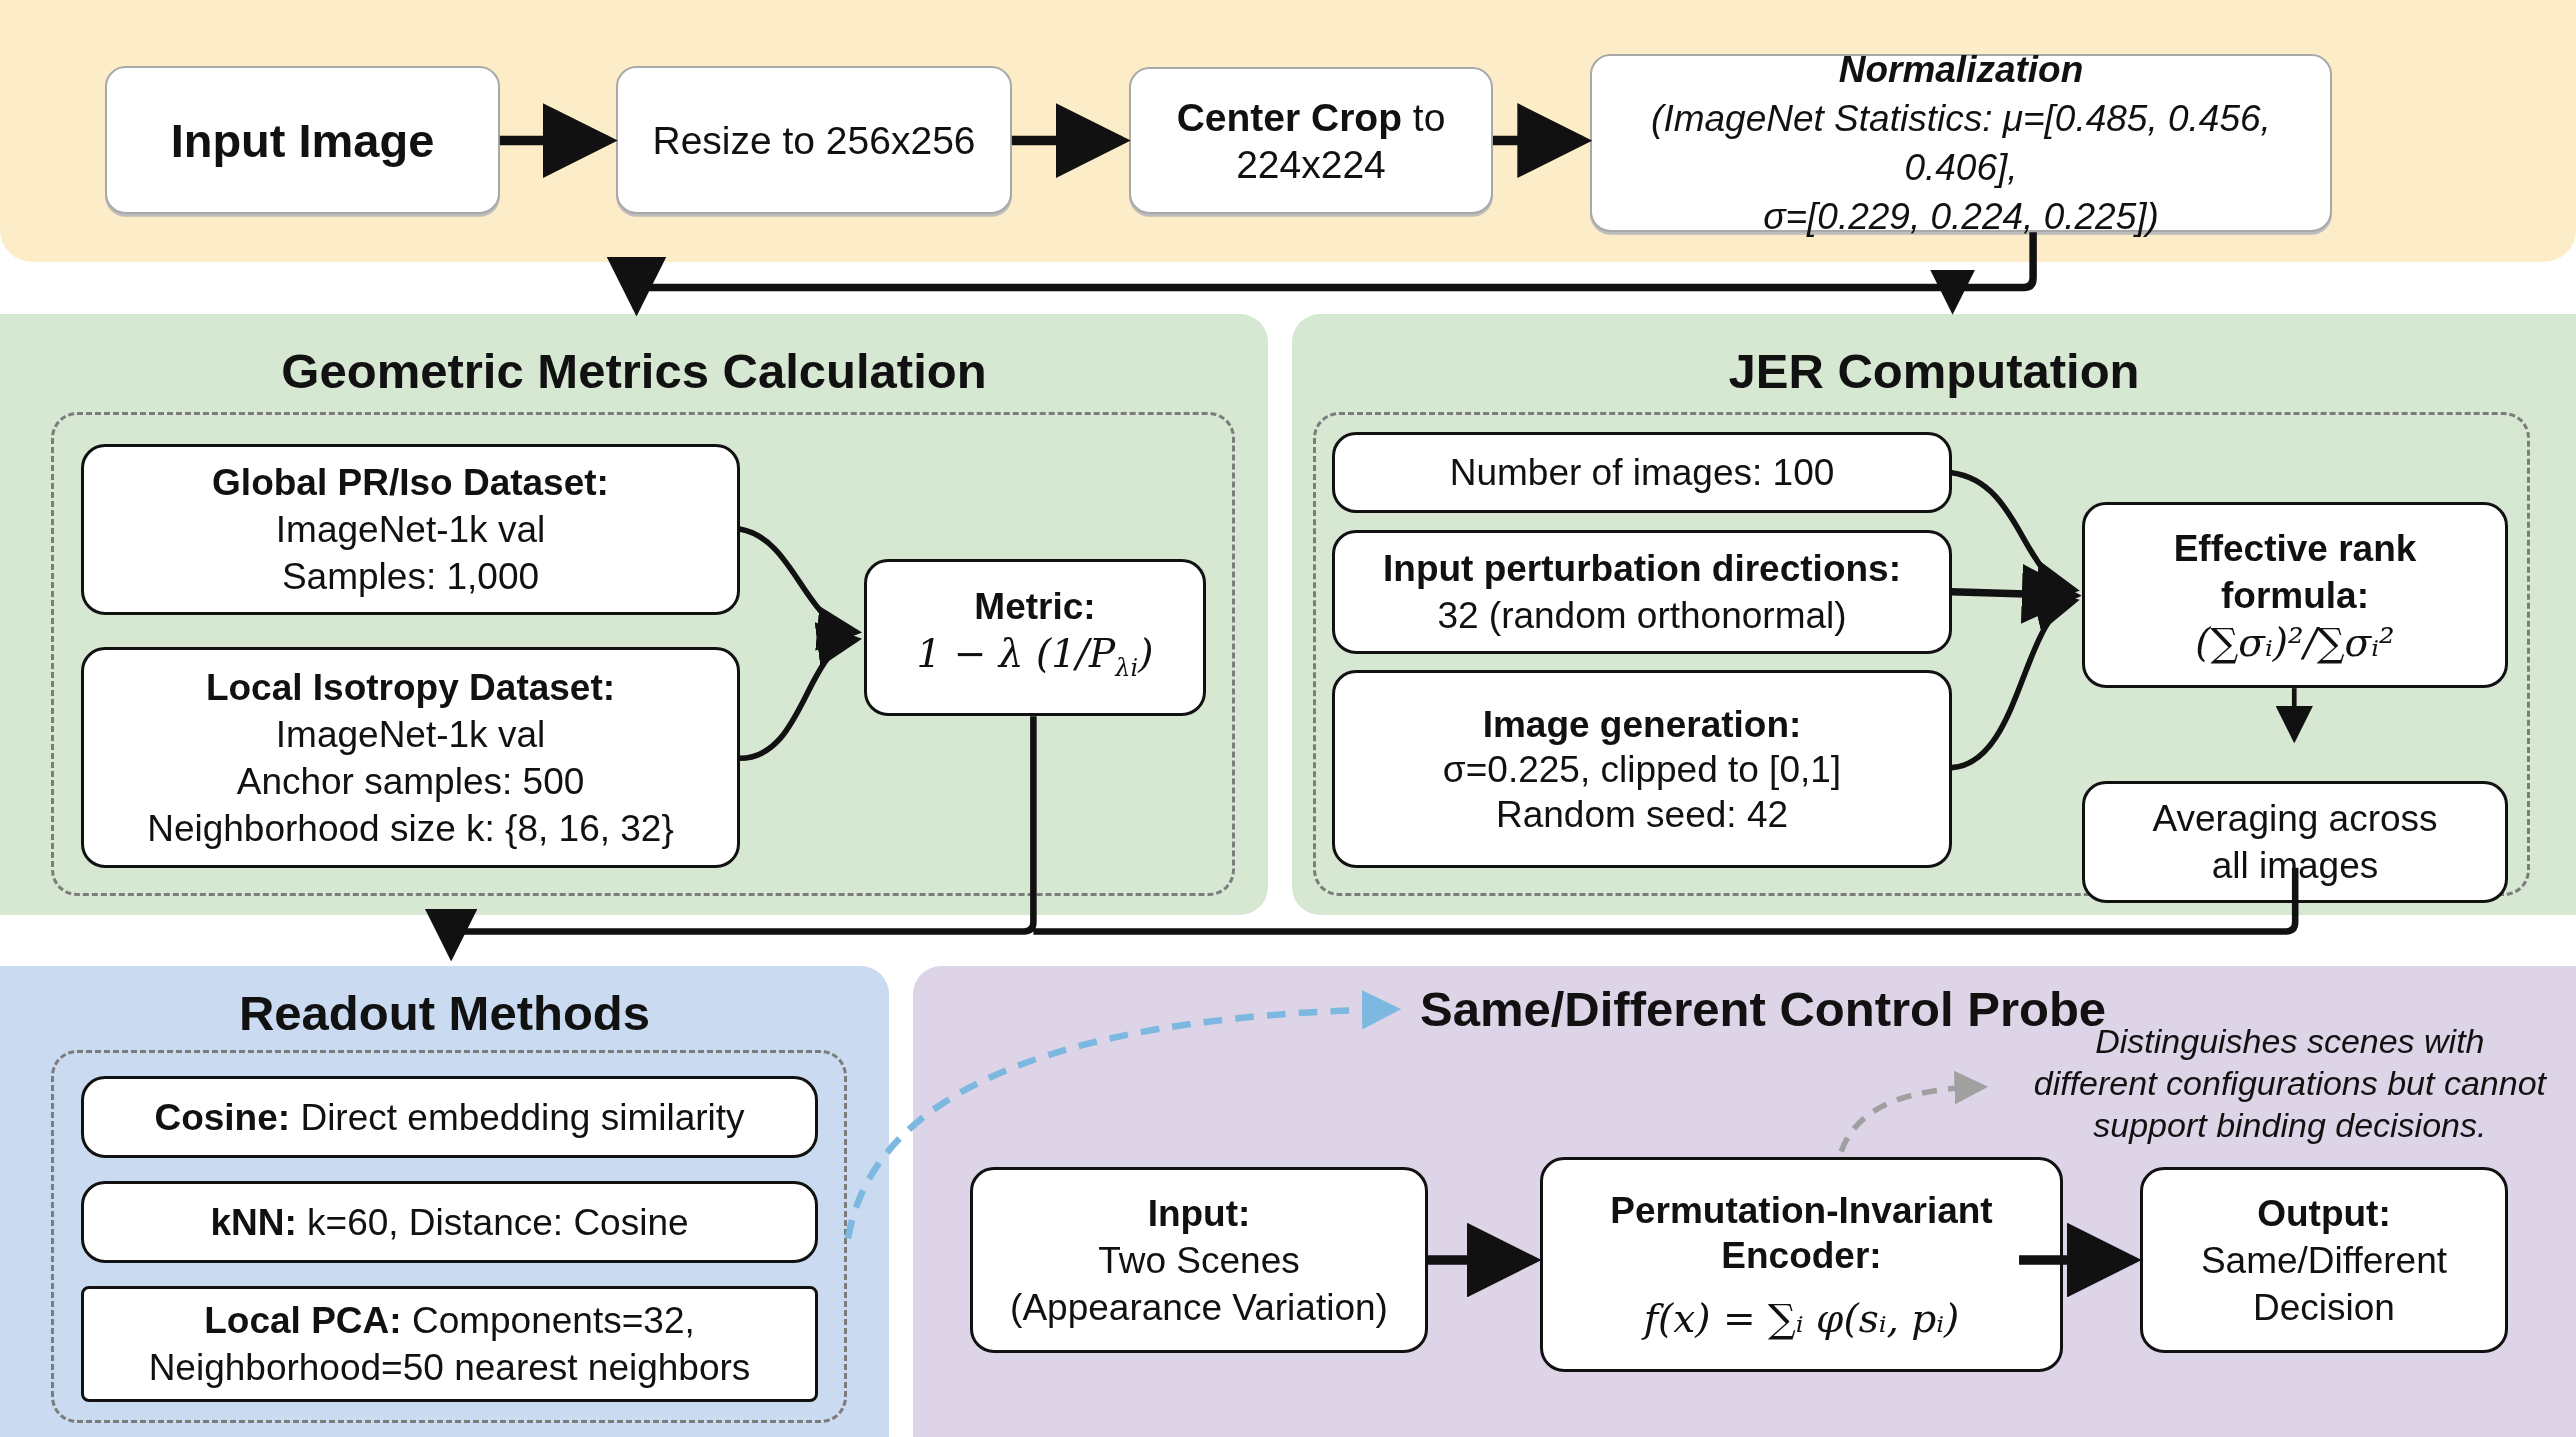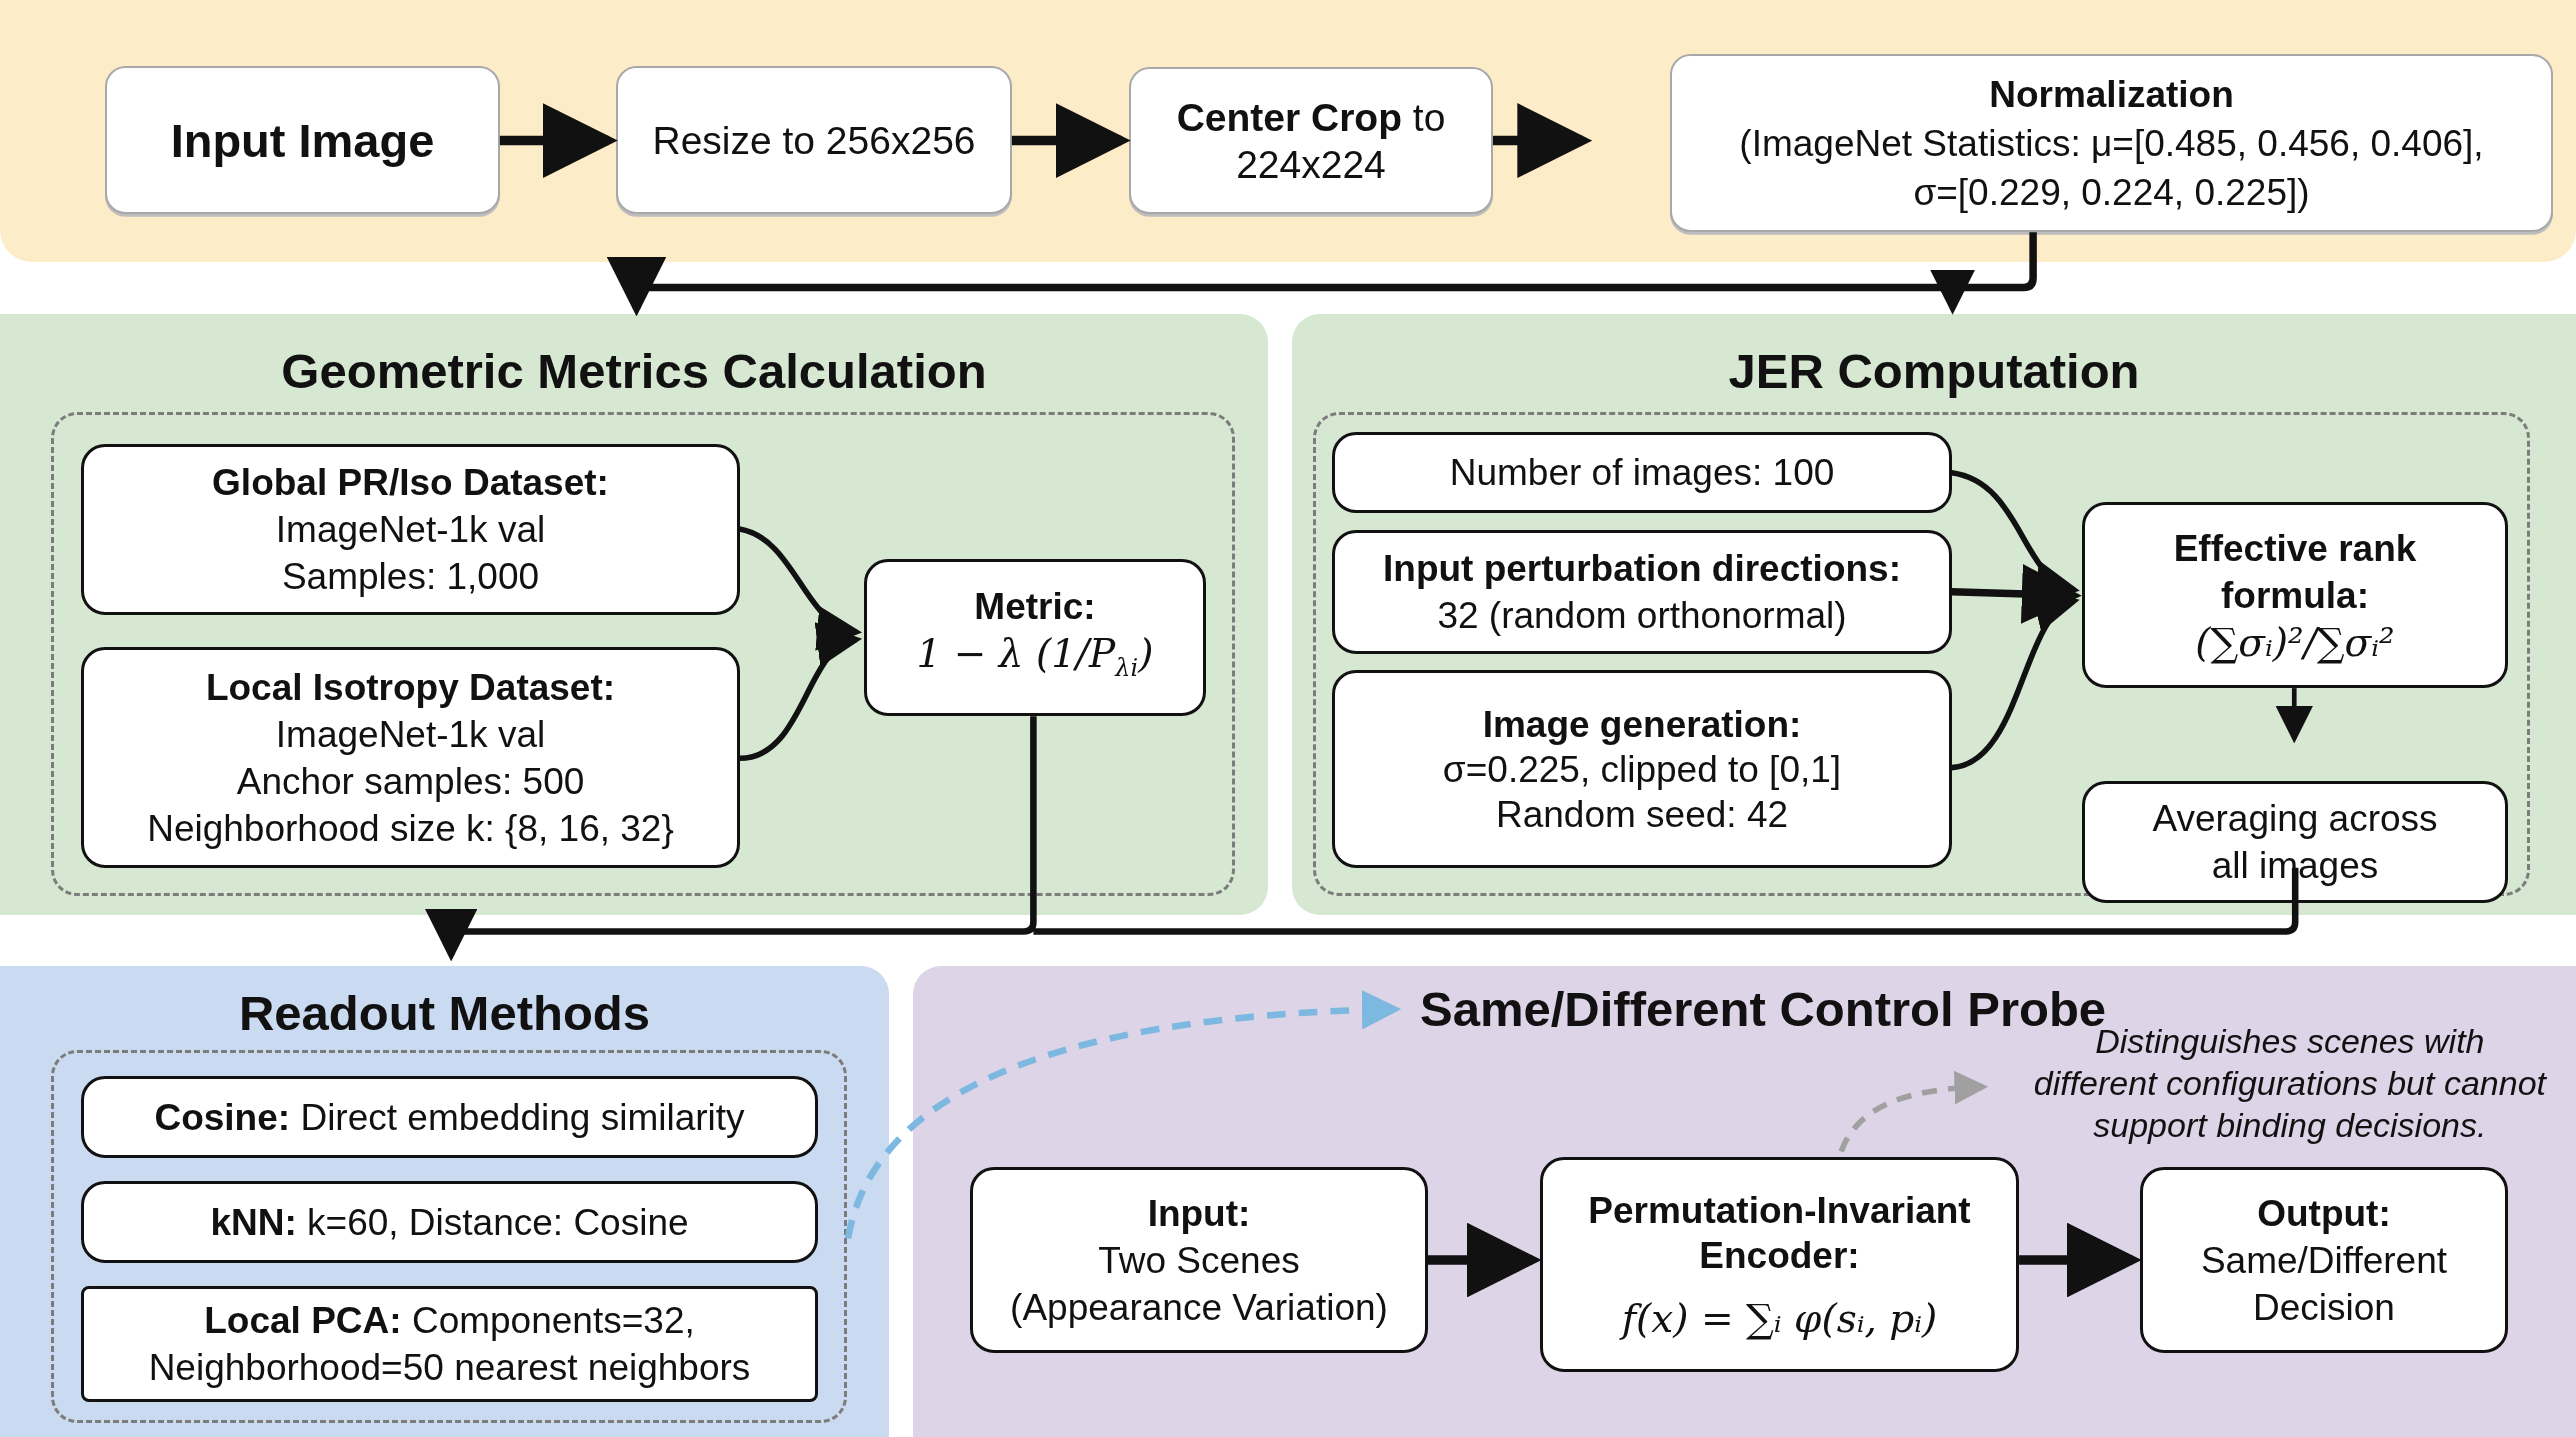--- a/index.html
+++ b/index.html
@@ -38,21 +38,21 @@
 <div class="box soft" style="left:105px;top:66px;width:395px;height:148px;font-size:47px;">
   <span class="b">Input Image</span>
 </div>
 <div class="box soft" style="left:616px;top:66px;width:396px;height:148px;font-size:39px;">
   <span>Resize to 256x256</span>
 </div>
 <div class="box soft" style="left:1129px;top:67px;width:364px;height:147px;font-size:39px;line-height:47px;">
   <div><span class="b">Center Crop</span><span> to</span></div>
   <div>224x224</div>
 </div>
-<div class="box soft" style="left:1670px;top:54px;width:883px;height:178px;font-size:37px;line-height:49px;">
+<div class="box soft" style="left:1590px;top:54px;width:742px;height:178px;font-size:37px;line-height:49px;font-style:italic;">
   <div class="b">Normalization</div>
   <div>(ImageNet Statistics: μ=[0.485, 0.456, 0.406],</div>
   <div>σ=[0.229, 0.224, 0.225])</div>
 </div>
 
 <div class="title" style="left:0;width:1268px;top:343px;text-align:center;">Geometric Metrics Calculation</div>
 <div class="box" style="left:81px;top:444px;width:659px;height:171px;">
   <div class="b">Global PR/Iso Dataset:</div>
   <div>ImageNet-1k val</div>
   <div>Samples: 1,000</div>
@@ -107,21 +107,21 @@
 <div class="note" style="right:30px;top:1020px;">
   <div>Distinguishes scenes with</div>
   <div>different configurations but cannot</div>
   <div>support binding decisions.</div>
 </div>
 <div class="box" style="left:970px;top:1167px;width:458px;height:186px;">
   <div class="b">Input:</div>
   <div>Two Scenes</div>
   <div>(Appearance Variation)</div>
 </div>
-<div class="box" style="left:1540px;top:1157px;width:479px;height:215px;line-height:45px;">
+<div class="box" style="left:1540px;top:1157px;width:523px;height:215px;line-height:45px;">
   <div class="b">Permutation-Invariant</div>
   <div class="b">Encoder:</div>
   <div class="math" style="margin-top:18px">f(x) = ∑ᵢ φ(sᵢ, pᵢ)</div>
 </div>
 <div class="box" style="left:2140px;top:1167px;width:368px;height:186px;">
   <div class="b">Output:</div>
   <div>Same/Different</div>
   <div>Decision</div>
 </div>
 

